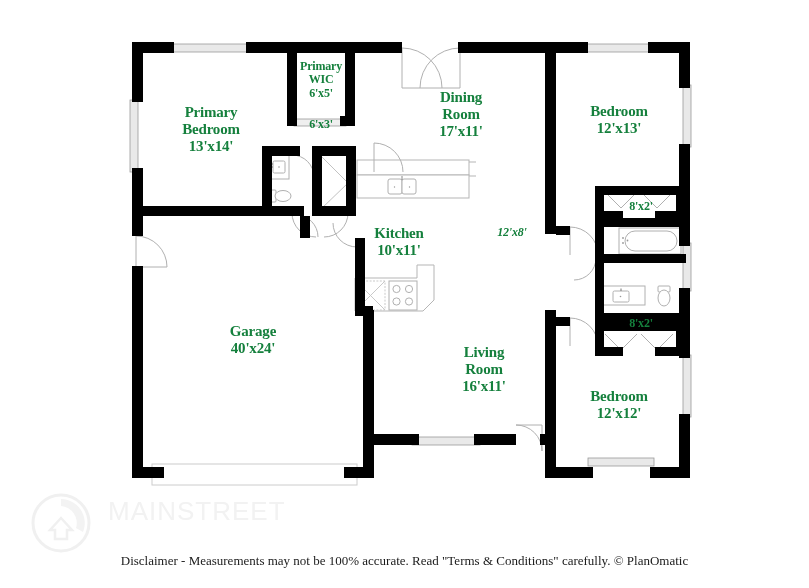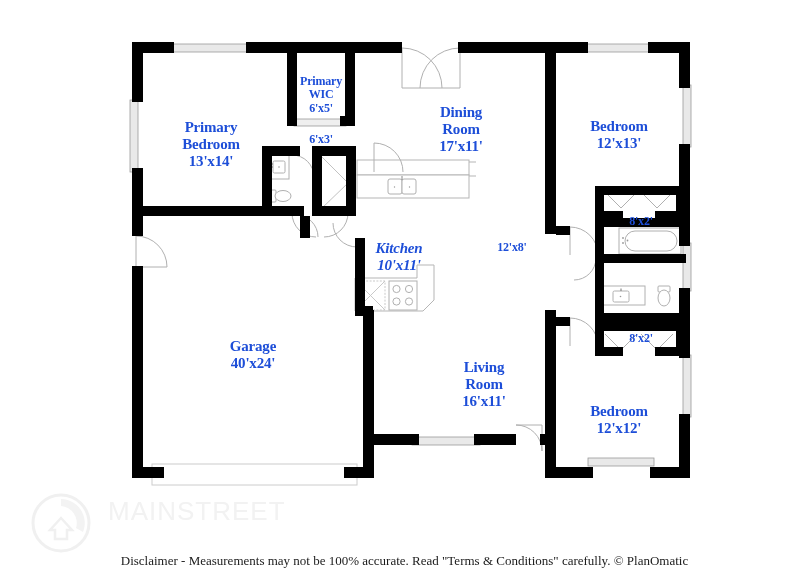--- a/index.html
+++ b/index.html
@@ -19,25 +19,24 @@
     position: absolute;
     left: 0; top: 0;
     width: 809px;
     height: 588px;
   }
   .room-label {
     position: absolute;
     text-align: center;
     font-family: "Liberation Serif", serif;
     font-weight: bold;
-    color: #1d4ed8;
+    color: #15803d;
     line-height: 1.12;
     white-space: pre-line;
     letter-spacing: -0.2px;
-    margin-top: 15px;
   }
   .rl-big { font-size: 15px; }
   .rl-med { font-size: 12px; }
   .rl-small { font-size: 12px; }
   #disclaimer {
     position: absolute;
     left: 0;
     top: 553px;
     width: 809px;
     text-align: center;
@@ -318,23 +317,23 @@
 
 <div class="room-label rl-big" style="left:396px; top:89px; width:130px;">Dining
 Room
 17'x11'</div>
 
 <div class="room-label rl-big" style="left:556px; top:103px; width:126px;">Bedroom
 12'x13'</div>
 
 <div class="room-label rl-med" style="left:606px; top:200px; width:70px;">8'x2'</div>
 
-<div class="room-label rl-med" style="left:452px; top:226px; width:120px;">12'x8'</div>
-
-<div class="room-label rl-big" style="left:338px; top:225px; width:122px;font-style:italic;">Kitchen
+<div class="room-label rl-med" style="left:452px; top:226px; width:120px;font-style:italic;">12'x8'</div>
+
+<div class="room-label rl-big" style="left:338px; top:225px; width:122px;">Kitchen
 10'x11'</div>
 
 <div class="room-label rl-med" style="left:606px; top:317px; width:70px;">8'x2'</div>
 
 <div class="room-label rl-big" style="left:191px; top:323px; width:124px;">Garage
 40'x24'</div>
 
 <div class="room-label rl-big" style="left:423px; top:344px; width:122px;">Living
 Room
 16'x11'</div>

